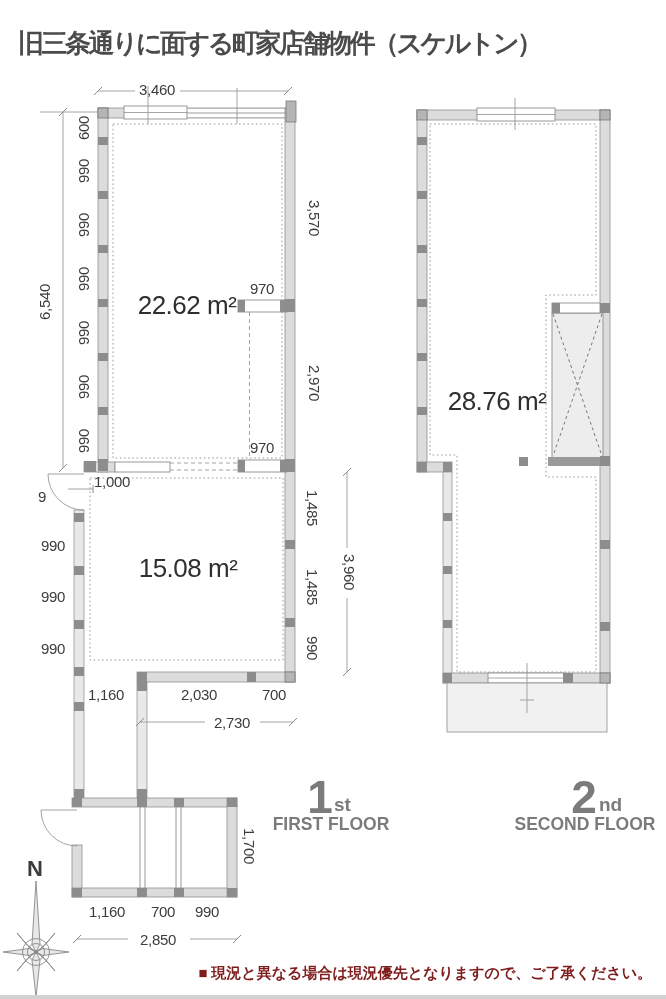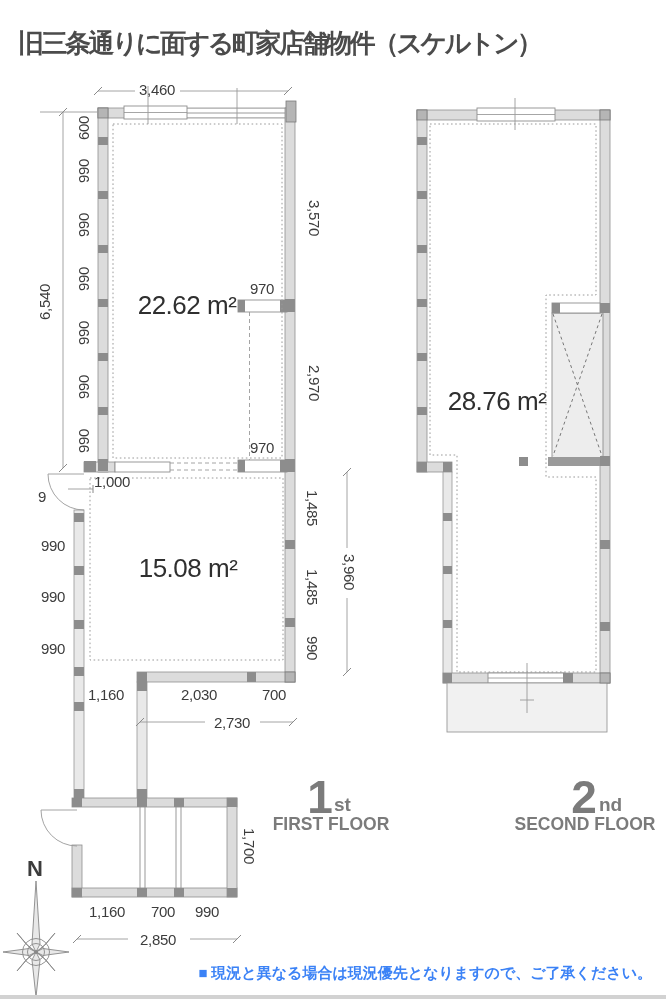--- a/index.html
+++ b/index.html
@@ -1,19 +1,19 @@
 <!DOCTYPE html>
 <html><head>
 <meta charset="utf-8">
 <style>
   html,body{margin:0;padding:0;background:#ffffff;width:666px;height:999px;position:relative;overflow:hidden;}
   .page{position:absolute;inset:0;width:666px;height:999px;font-family:"Liberation Sans",sans-serif;}
   .title{position:absolute;left:18px;top:26px;font-size:26px;font-weight:bold;color:#4b4b4b;
          letter-spacing:-2.5px;white-space:nowrap;font-family:"Liberation Sans",sans-serif;}
-  .footer{position:absolute;right:14px;top:964px;font-size:15px;font-weight:bold;color:#3b82f6;
+  .footer{position:absolute;right:14px;top:964px;font-size:15px;font-weight:bold;color:#7f1d1d;
           font-family:"Liberation Serif","DejaVu Serif",serif;white-space:nowrap;}
   .bottom-strip{position:absolute;left:0;top:995px;width:666px;height:4px;background:#d2d2d2;}
   svg{position:absolute;left:0;top:0;}
   svg text{font-family:"Liberation Sans",sans-serif;fill:#3c3c3c;}
   .dim{font-size:15px;letter-spacing:-0.3px;}
   .area{font-size:26px;fill:#2f2f2f;letter-spacing:-0.5px;}
   .wall{fill:#dcdcdc;stroke:#8f8f8f;stroke-width:0.8;}
   .wall-light{fill:#e9e9e9;stroke:#979797;stroke-width:0.8;}
   .win{fill:#ffffff;stroke:#8f8f8f;stroke-width:0.9;}
   .pil{fill:#8d8d8d;}

